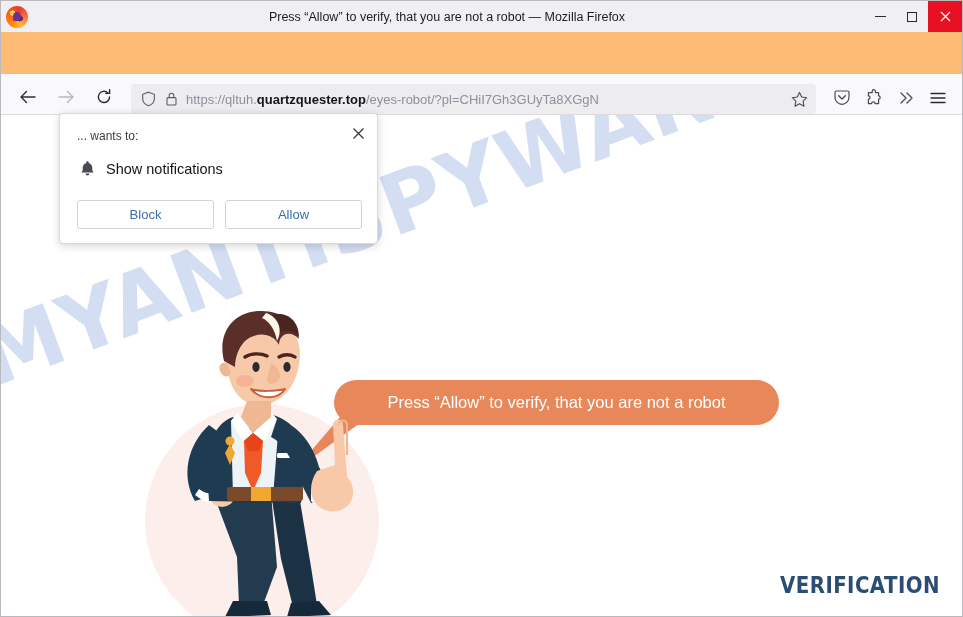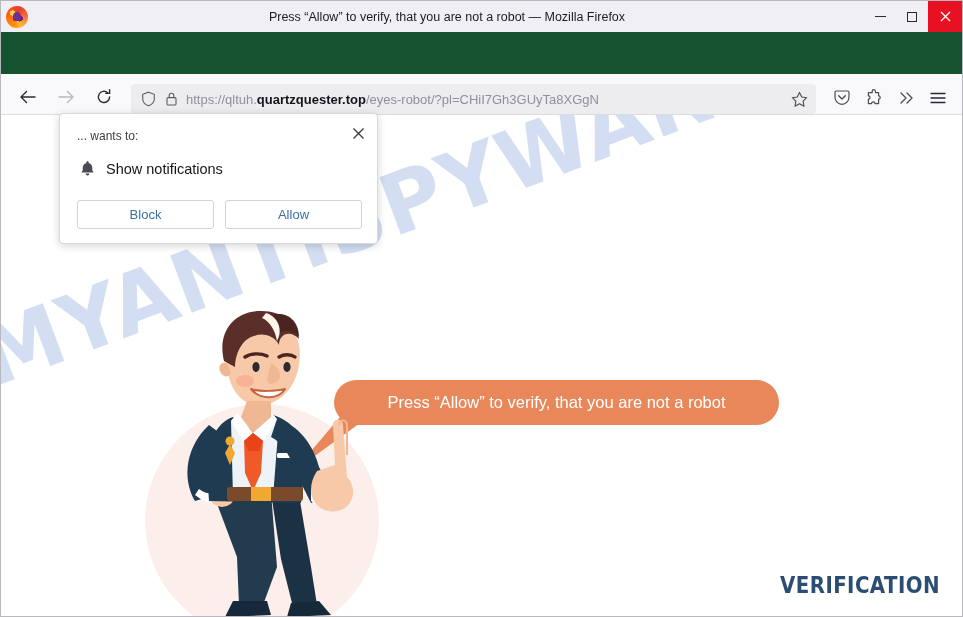--- a/index.html
+++ b/index.html
@@ -5,21 +5,21 @@
   * { margin:0; padding:0; box-sizing:border-box; }
   html, body {
     width:963px; height:617px;
     overflow:hidden;
     font-family:"Liberation Sans", sans-serif;
     background:#ffffff;
   }
   #app {
     position:relative;
     width:963px; height:617px;
-    background:#14532d;
+    background:#fdba74;
     border:1px solid #b9b9bd;
     overflow:hidden;
   }
 
   
   .titlebar {
     position:absolute; top:0; left:0; width:961px; height:31px;
     background:#f0f0f4;
     display:flex; align-items:center;
   }

